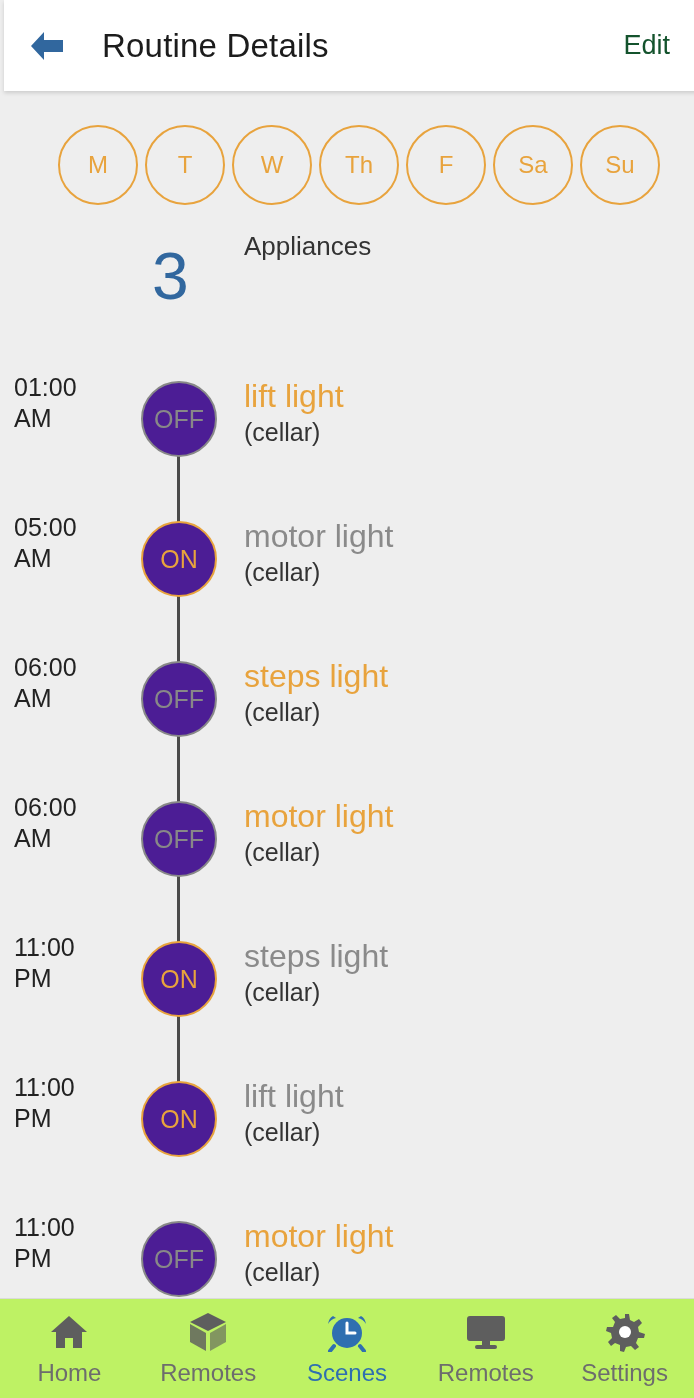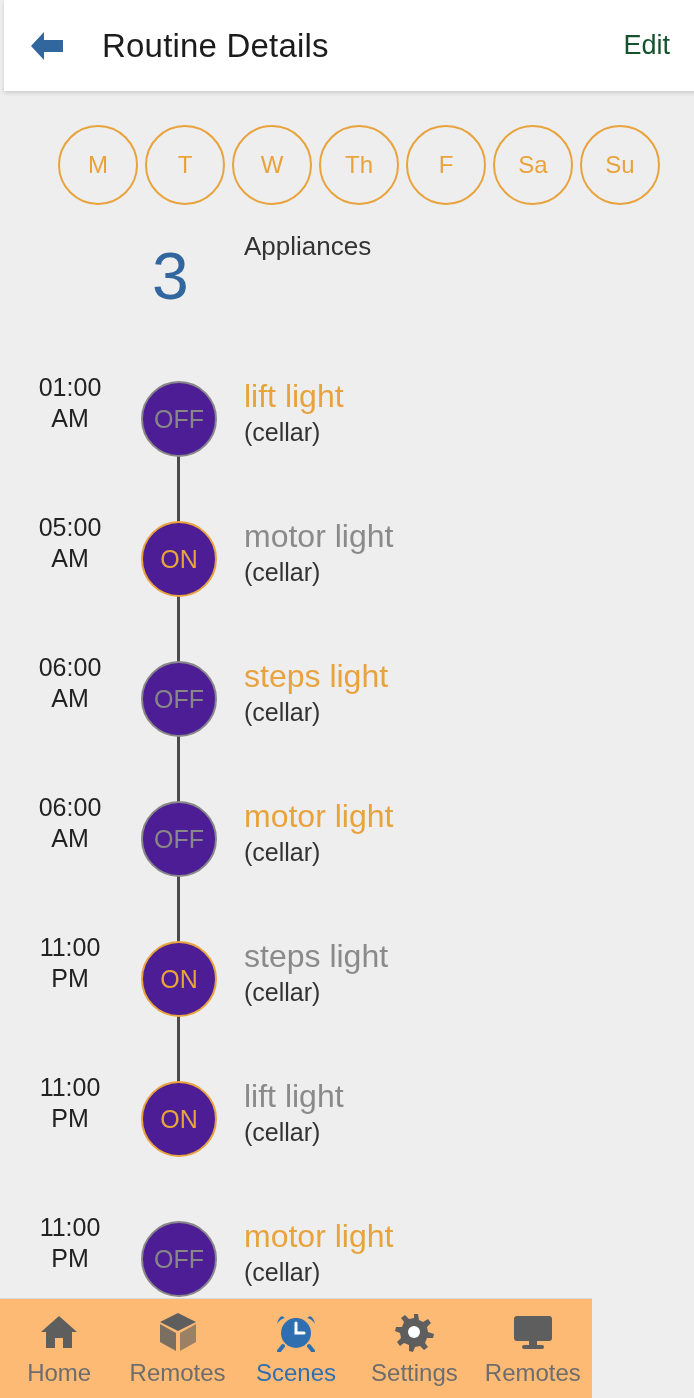--- a/index.html
+++ b/index.html
@@ -115,21 +115,21 @@
   }
   .tl-row {
     position: relative;
     height: 140px;
   }
   .tl-time {
     position: absolute;
     left: 14px;
     top: 23px;
     width: 112px;
-    text-align: center;
+    text-align: left;
     font-size: 25px;
     line-height: 31px;
     color: #222222;
   }
   .tl-node-wrap {
     position: absolute;
     left: 141px;
     top: 0;
     width: 76px;
     height: 140px;
@@ -181,23 +181,23 @@
   .tl-loc {
     font-size: 25px;
     line-height: 32px;
     color: #333333;
   }
 
   
   .bottom-nav {
     position: absolute;
     bottom: 0; left: 0;
-    width: 592px;
+    width: 694px;
     height: 100px;
-    background: #fdba74;
+    background: #bef264;
     border-top: 1px solid #dadada;
     display: flex;
     align-items: center;
     z-index: 10;
   }
   .nav-item {
     flex: 1;
     display: flex;
     flex-direction: column;
     align-items: center;
@@ -385,30 +385,30 @@
           <path d="M35 4 Q39 6 40 12 Q37 7 32 6 Z" fill="#2f6fb0"></path>
           <circle cx="21" cy="21" r="15" fill="#2f6fb0"></circle>
           <path d="M21 11 L21 21 L29 21" stroke="#ffffff" stroke-width="3" fill="none" stroke-linecap="round"></path>
           <path d="M8 34 L4 39 M34 34 L38 39" stroke="#2f6fb0" stroke-width="4" stroke-linecap="round"></path>
         </svg>
       </div>
       <div class="nav-label">Scenes</div>
     </div>
     <div class="nav-item">
       <div class="nav-icon">
-        <svg width="40" height="40" viewBox="0 0 40 40">
-          <path d="M20 2 L24 2 L25 8 L29 10 L34 7 L37 11 L33 15 L34 20 L40 22 L39 26 L33 26 L31 31 L34 35 L30 38 L26 34 L21 35 L19 40 L15 39 L15 33 L10 31 L6 34 L3 30 L7 26 L6 21 L1 19 L2 15 L8 15 L10 10 L7 6 L11 3 L15 7 L20 6 Z" fill="#5e5e5e"></path>
-          <circle cx="20" cy="20" r="6" fill="#ffffff"></circle>
-        </svg>
-      </div>
-      <div class="nav-label">Settings</div>
-    </div>
-    <div class="nav-item">
-      <div class="nav-icon">
         <svg width="42" height="36" viewBox="0 0 42 36">
           <rect x="2" y="2" width="38" height="25" rx="3" fill="#5e5e5e"></rect>
           <rect x="17" y="27" width="8" height="4" fill="#5e5e5e"></rect>
           <rect x="10" y="31" width="22" height="4" rx="2" fill="#5e5e5e"></rect>
         </svg>
       </div>
       <div class="nav-label">Remotes</div>
     </div>
+    <div class="nav-item">
+      <div class="nav-icon">
+        <svg width="40" height="40" viewBox="0 0 40 40">
+          <path d="M20 2 L24 2 L25 8 L29 10 L34 7 L37 11 L33 15 L34 20 L40 22 L39 26 L33 26 L31 31 L34 35 L30 38 L26 34 L21 35 L19 40 L15 39 L15 33 L10 31 L6 34 L3 30 L7 26 L6 21 L1 19 L2 15 L8 15 L10 10 L7 6 L11 3 L15 7 L20 6 Z" fill="#5e5e5e"></path>
+          <circle cx="20" cy="20" r="6" fill="#ffffff"></circle>
+        </svg>
+      </div>
+      <div class="nav-label">Settings</div>
+    </div>
   </div>
 
 </body></html>

